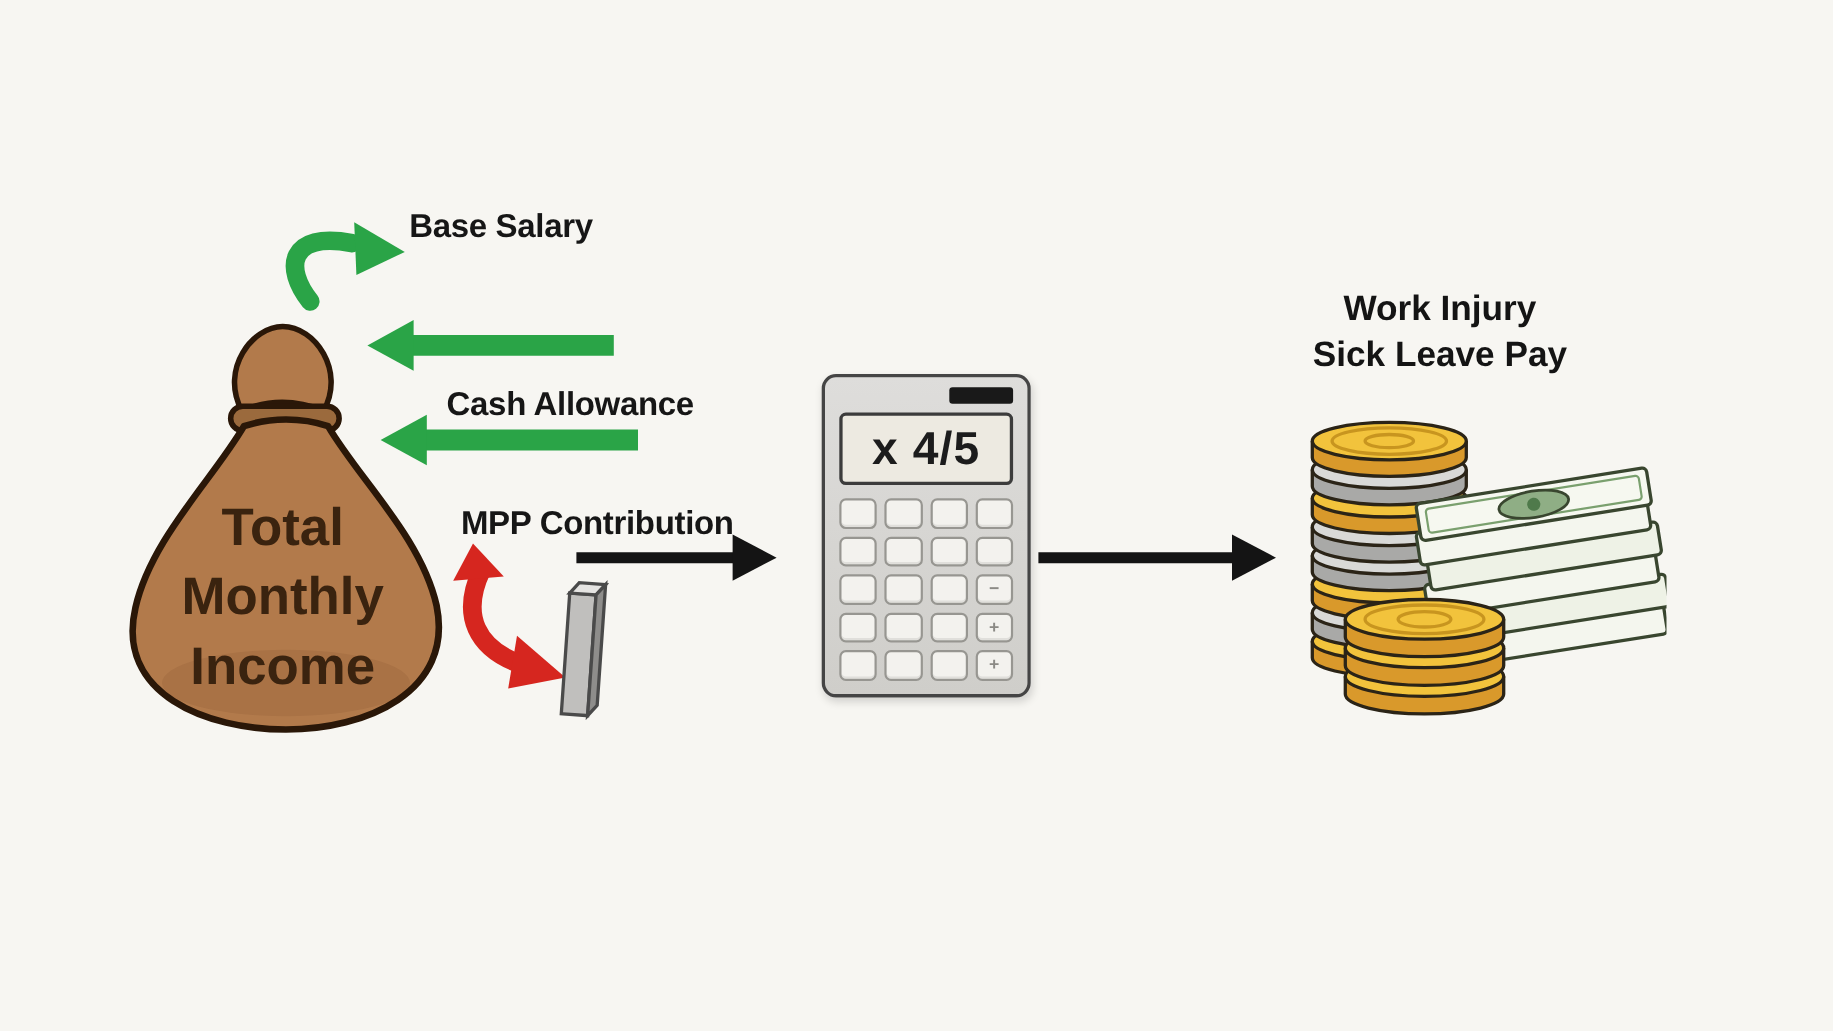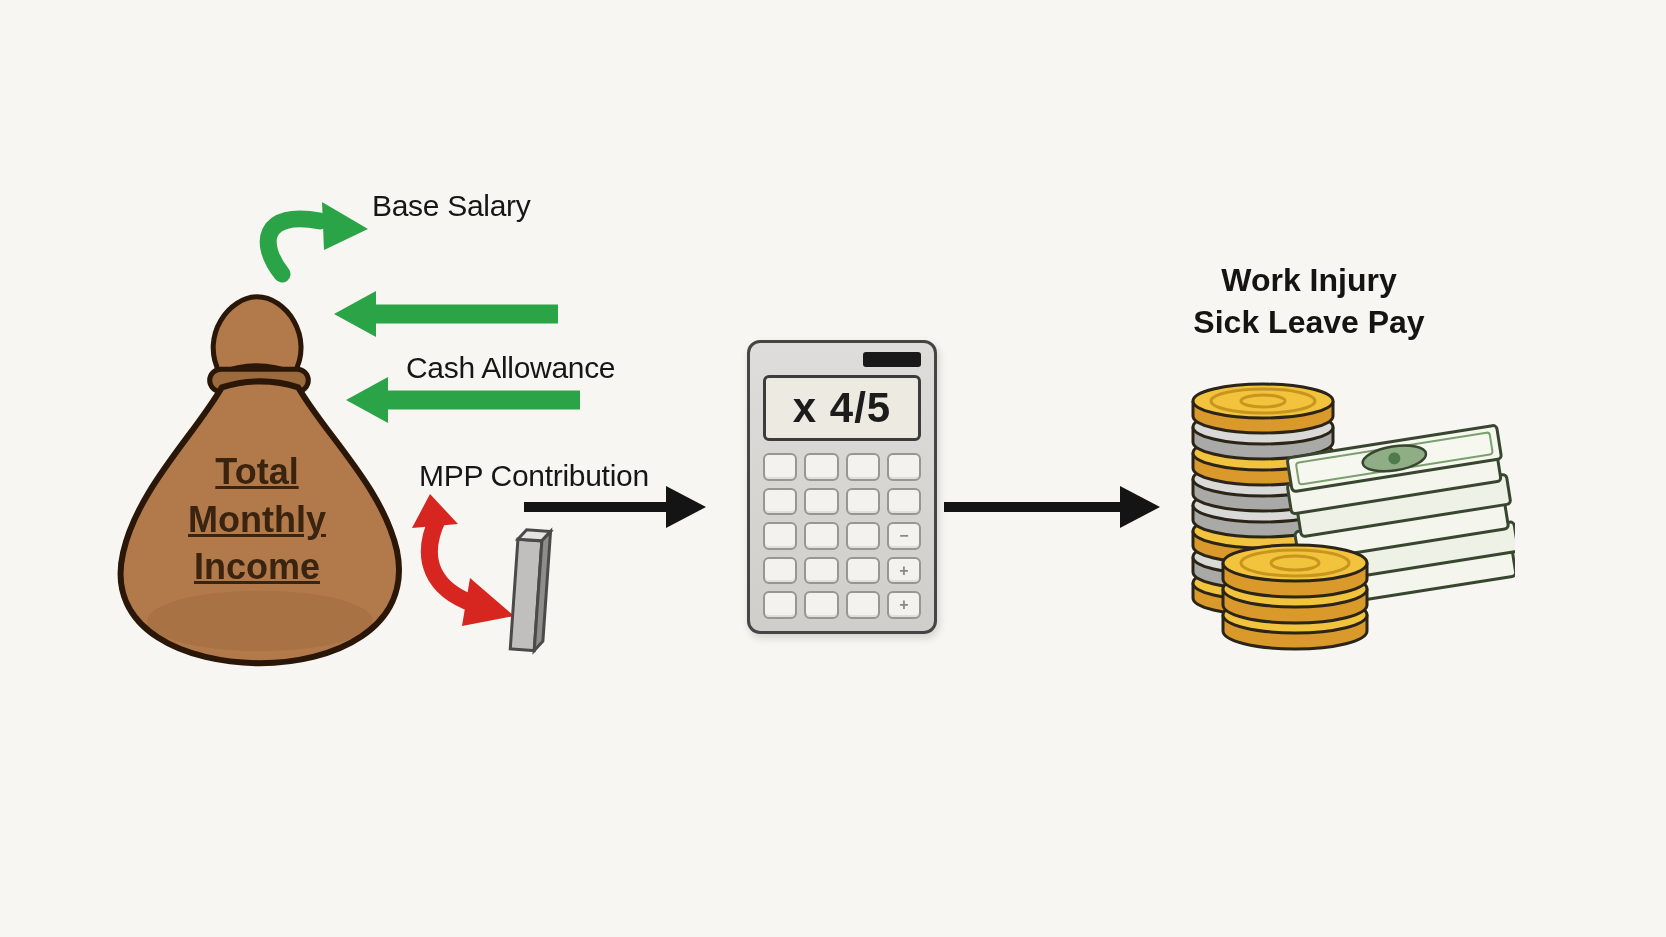--- a/index.html
+++ b/index.html
@@ -4,31 +4,30 @@
 <style>
   html,body { margin:0; padding:0; background:#dddbd6; }
   .canvas {
     position:relative; width:1666px; height:937px;
     background:#f7f6f2; overflow:hidden;
     font-family:"Liberation Sans", sans-serif;
   }
   .layer { position:absolute; left:0; top:0; width:1666px; height:937px; pointer-events:none; }
 
   .flow-label {
-    position:absolute; font-size:30px; font-weight:400; color:#161616;
+    position:absolute; font-size:30px; font-weight:700; color:#161616;
     letter-spacing:-0.3px; white-space:nowrap;
   }
   .preline { white-space:pre-line; }
 
   .bag-svg { position:absolute; left:103px; top:286px; width:312px; height:384px; }
   .bag-text {
     position:absolute; left:150px; top:448px; width:214px;
-    text-align:center; font-size:36px; line-height:1.32; font-weight:700;
+    text-align:center; font-size:48px; line-height:1.32; font-weight:700;
     color:#3a230f;
-    text-decoration:underline;
   }
 
   .result-title {
     position:absolute; left:1128px; top:260px; width:362px;
     text-align:center; font-size:32px; line-height:1.3; font-weight:700;
     color:#141414;
   }
   .money-svg { position:absolute; left:1175px; top:365px; width:340px; height:310px; }
 
   

